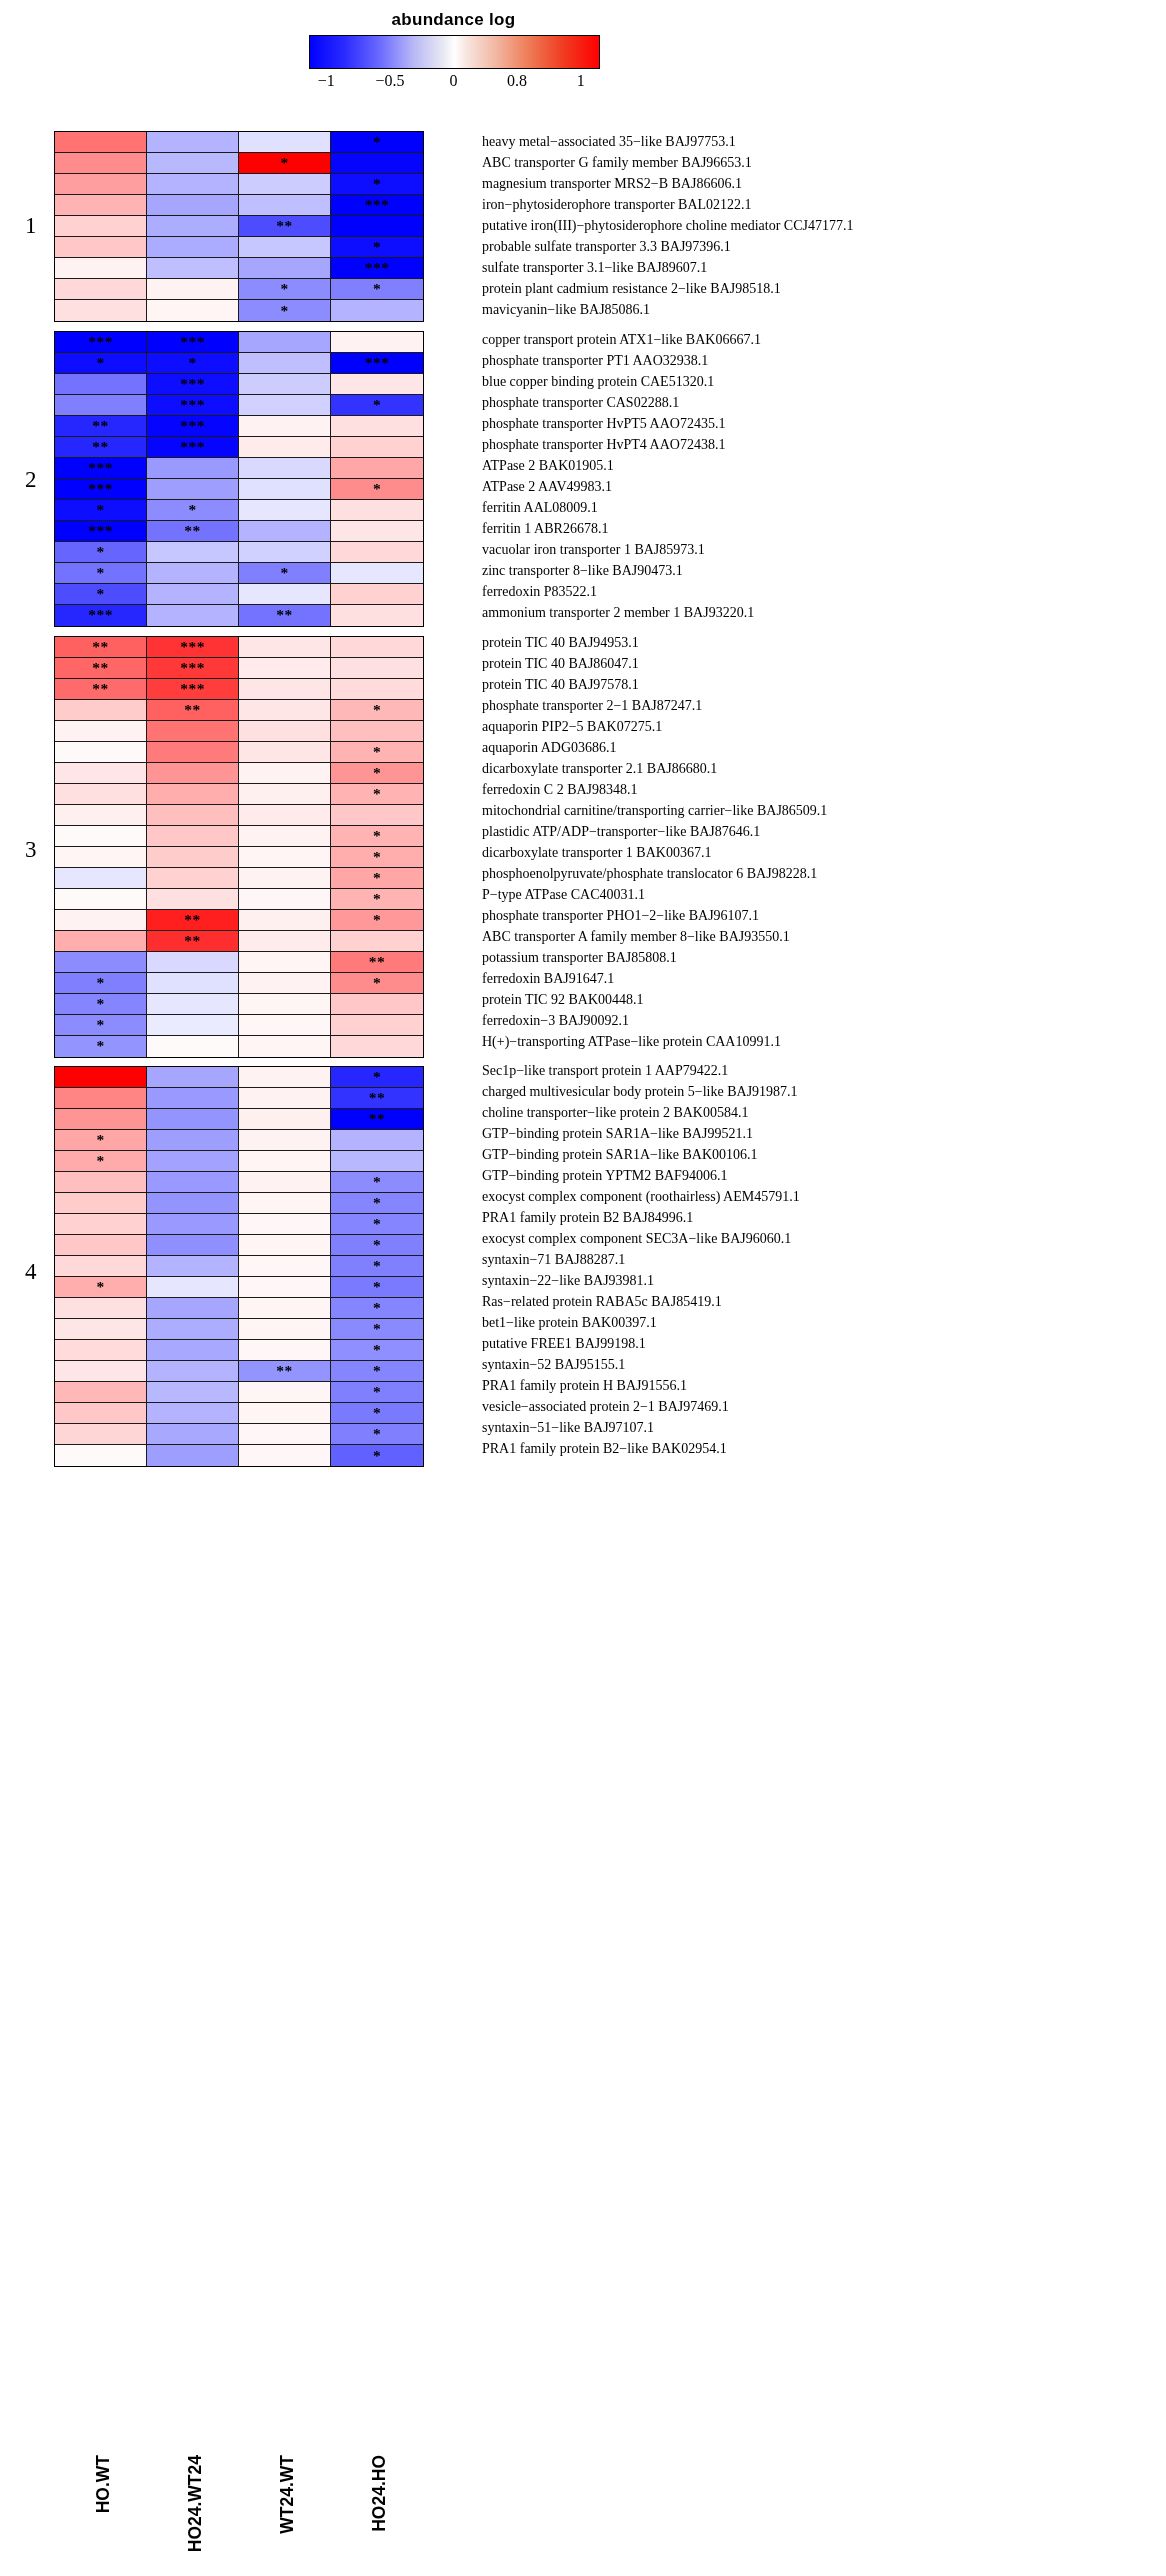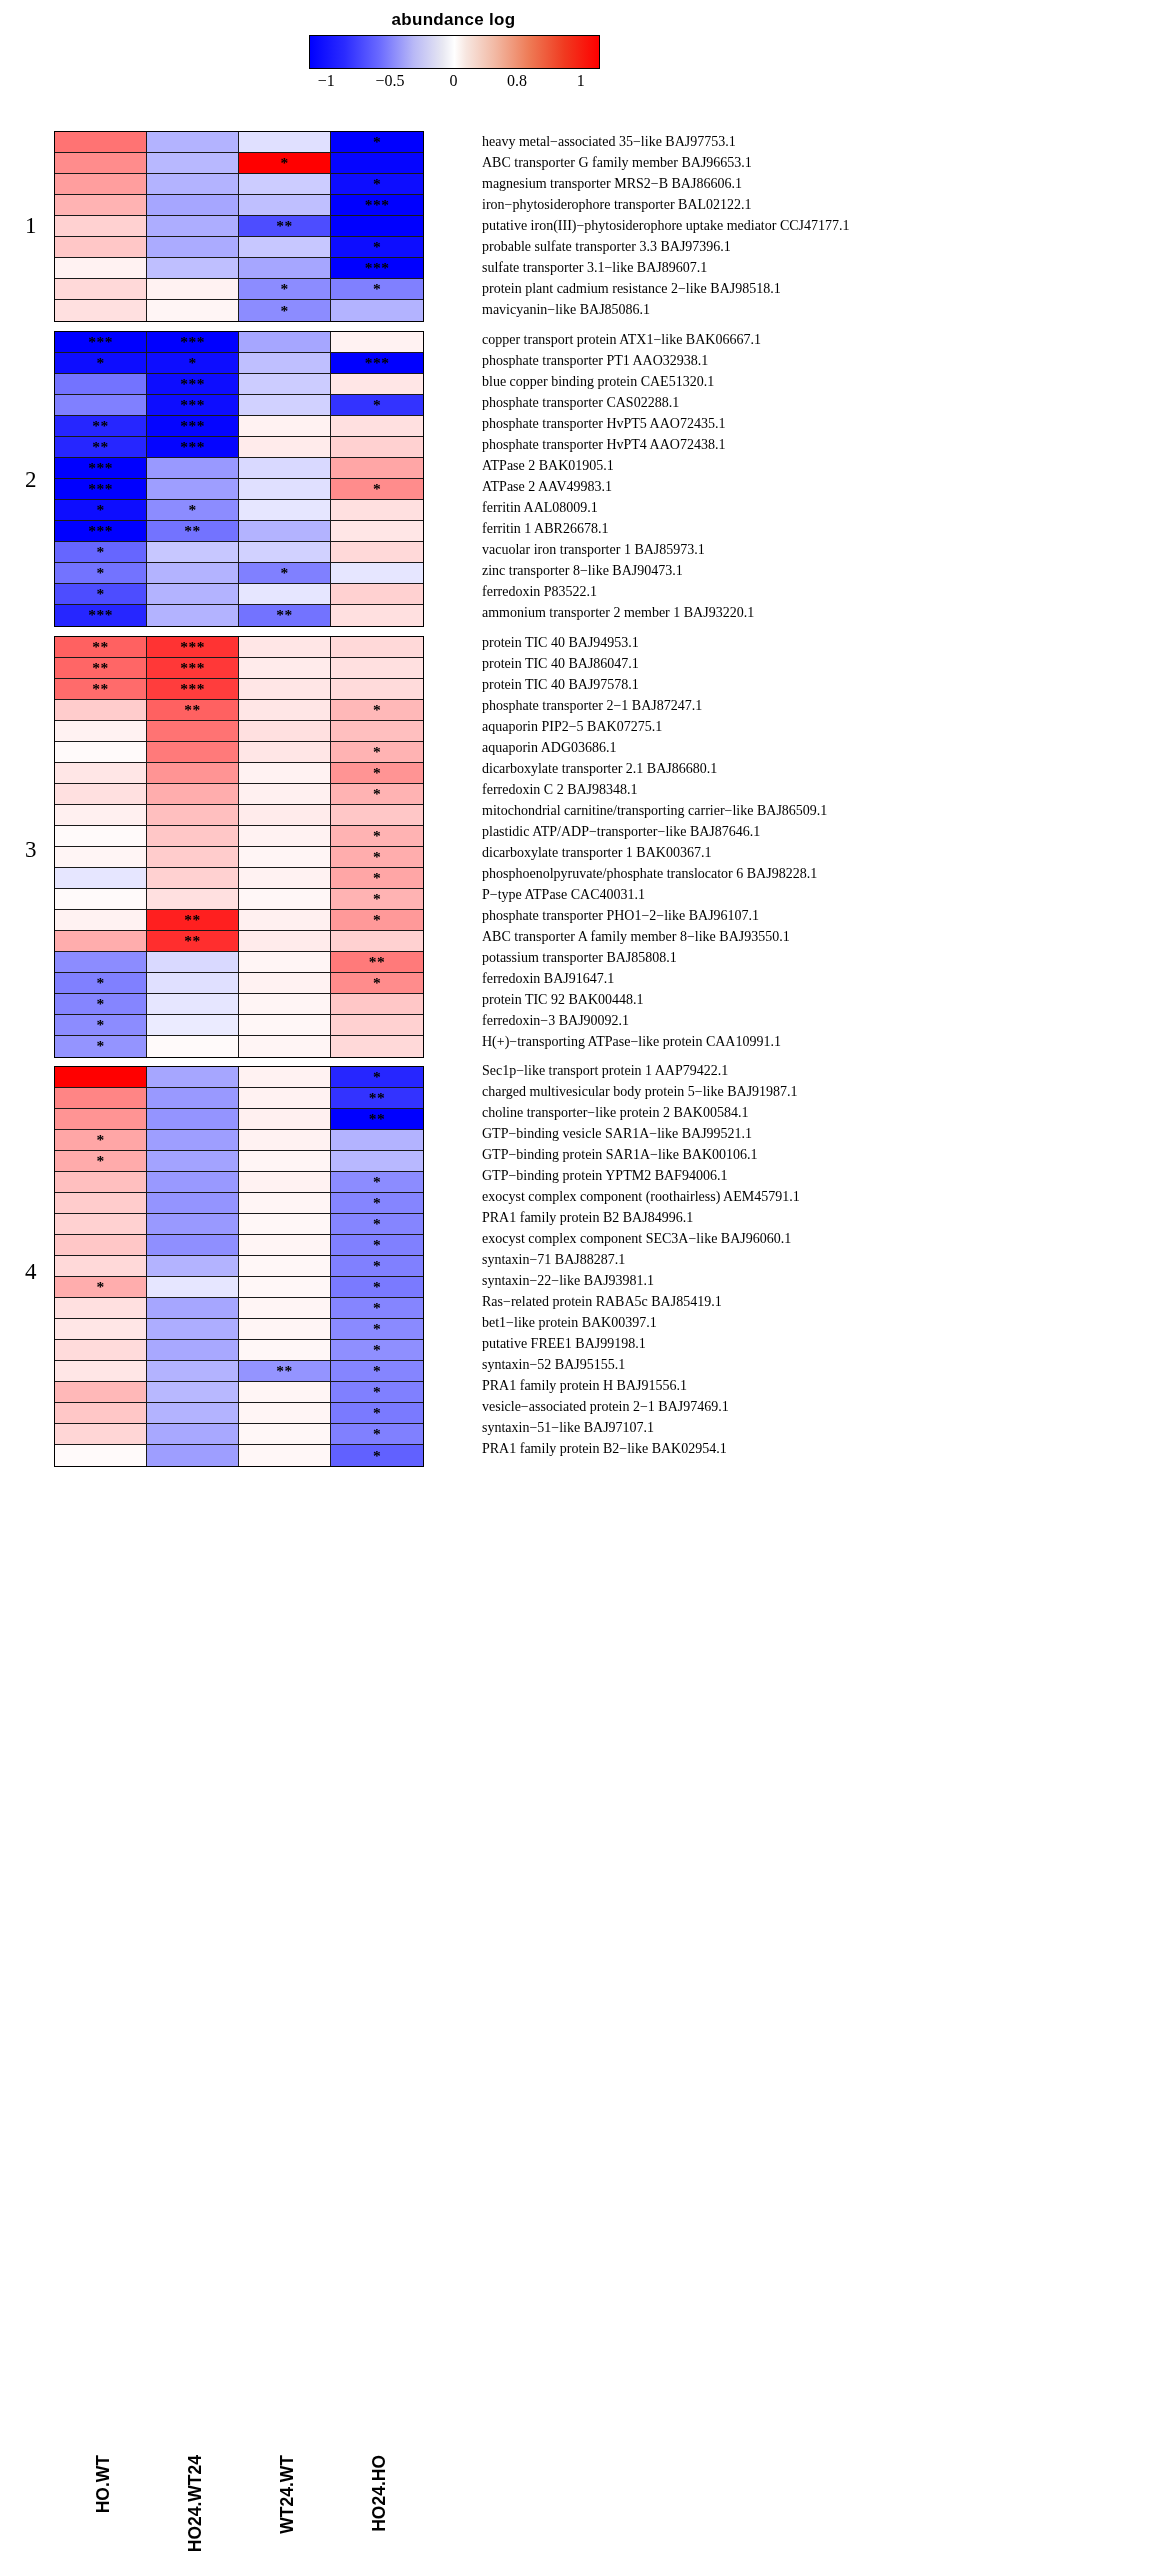--- a/index.html
+++ b/index.html
@@ -598,21 +598,21 @@
         </div>
       </div>
     </div>
 
   <div class="labels" id="labels">
       <div class="lblblock">
         <div class="lbl">heavy metal−associated 35−like BAJ97753.1</div>
         <div class="lbl">ABC transporter G family member BAJ96653.1</div>
         <div class="lbl">magnesium transporter MRS2−B BAJ86606.1</div>
         <div class="lbl">iron−phytosiderophore transporter BAL02122.1</div>
-        <div class="lbl">putative iron(III)−phytosiderophore uptake mediator CCJ47177.1</div>
+        <div class="lbl">putative iron(III)−phytosiderophore choline mediator CCJ47177.1</div>
         <div class="lbl">probable sulfate transporter 3.3 BAJ97396.1</div>
         <div class="lbl">sulfate transporter 3.1−like BAJ89607.1</div>
         <div class="lbl">protein plant cadmium resistance 2−like BAJ98518.1</div>
         <div class="lbl">mavicyanin−like BAJ85086.1</div>
       </div>
       <div class="lblblock">
         <div class="lbl">copper transport protein ATX1−like BAK06667.1</div>
         <div class="lbl">phosphate transporter PT1 AAO32938.1</div>
         <div class="lbl">blue copper binding protein CAE51320.1</div>
         <div class="lbl">phosphate transporter CAS02288.1</div>
@@ -646,21 +646,21 @@
         <div class="lbl">potassium transporter BAJ85808.1</div>
         <div class="lbl">ferredoxin BAJ91647.1</div>
         <div class="lbl">protein TIC 92 BAK00448.1</div>
         <div class="lbl">ferredoxin−3 BAJ90092.1</div>
         <div class="lbl">H(+)−transporting ATPase−like protein CAA10991.1</div>
       </div>
       <div class="lblblock">
         <div class="lbl">Sec1p−like transport protein 1 AAP79422.1</div>
         <div class="lbl">charged multivesicular body protein 5−like BAJ91987.1</div>
         <div class="lbl">choline transporter−like protein 2 BAK00584.1</div>
-        <div class="lbl">GTP−binding vesicle SAR1A−like BAJ99521.1</div>
+        <div class="lbl">GTP−binding protein SAR1A−like BAJ99521.1</div>
         <div class="lbl">GTP−binding protein SAR1A−like BAK00106.1</div>
         <div class="lbl">GTP−binding protein YPTM2 BAF94006.1</div>
         <div class="lbl">exocyst complex component (roothairless) AEM45791.1</div>
         <div class="lbl">PRA1 family protein B2 BAJ84996.1</div>
         <div class="lbl">exocyst complex component SEC3A−like BAJ96060.1</div>
         <div class="lbl">syntaxin−71 BAJ88287.1</div>
         <div class="lbl">syntaxin−22−like BAJ93981.1</div>
         <div class="lbl">Ras−related protein RABA5c BAJ85419.1</div>
         <div class="lbl">bet1−like protein BAK00397.1</div>
         <div class="lbl">putative FREE1 BAJ99198.1</div>

